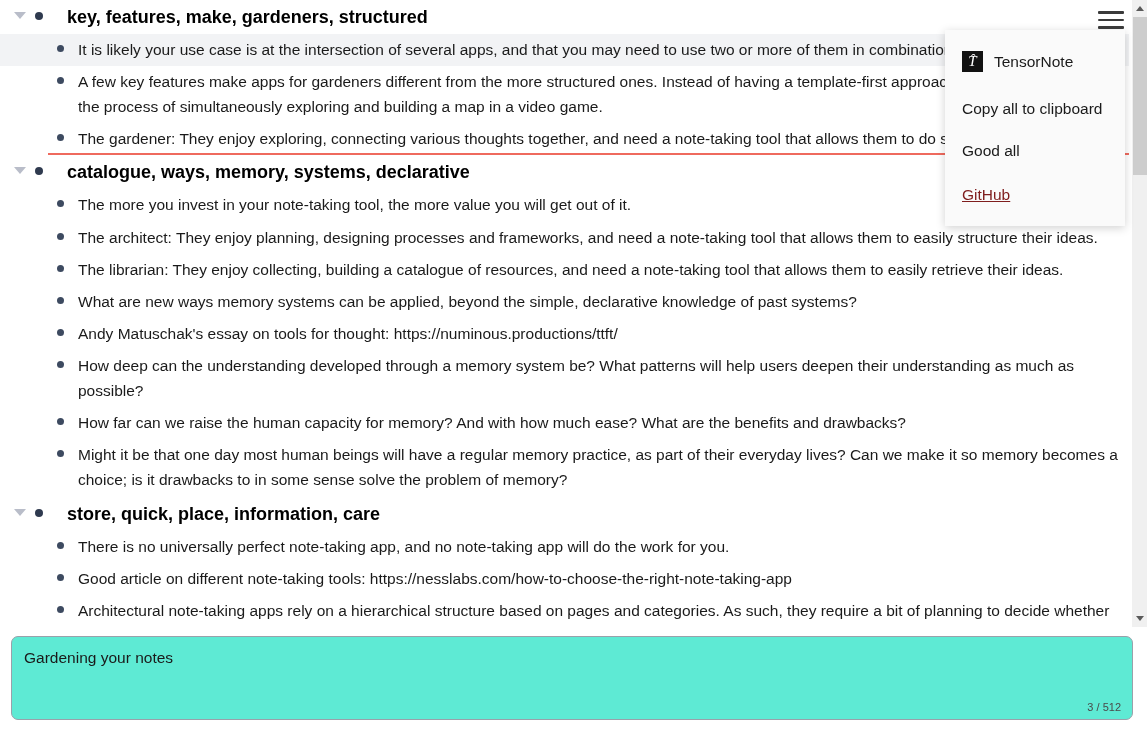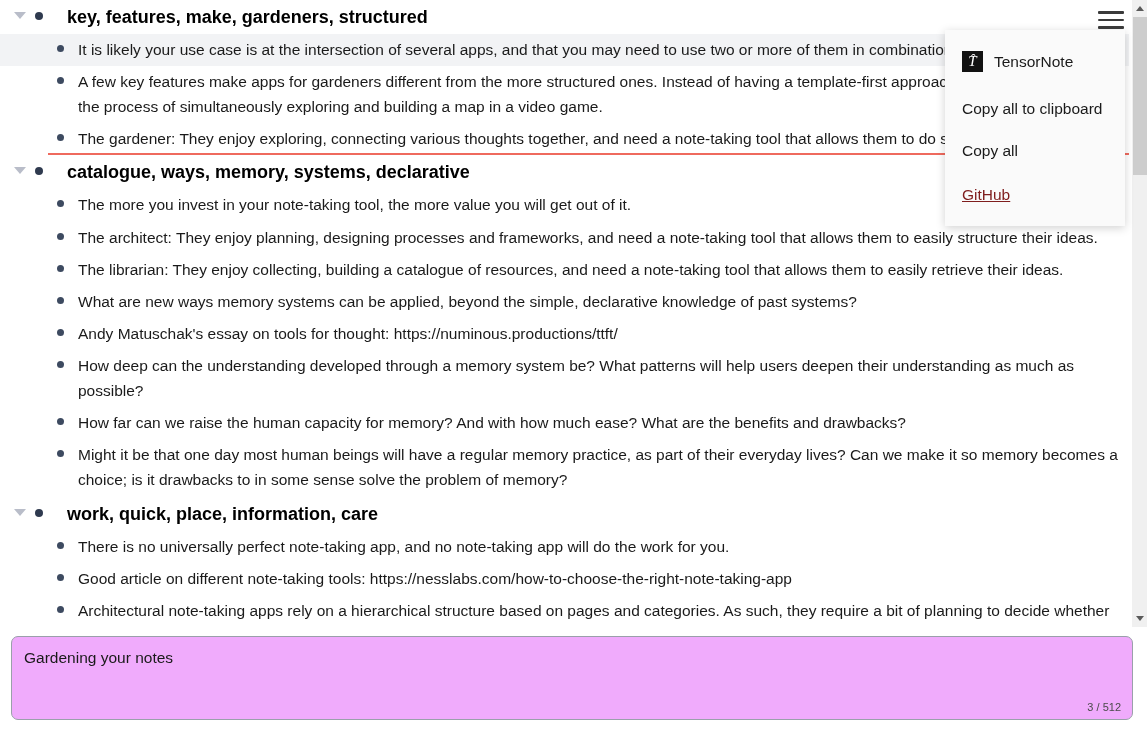--- a/index.html
+++ b/index.html
@@ -222,21 +222,21 @@
   
   #composer {
     position: absolute;
     left: 11px;
     top: 636px;
     width: 1122px;
     height: 84px;
     box-sizing: border-box;
     border: 1px solid #9aa0aa;
     border-radius: 7px;
-    background: #f0abfc;
+    background: #5eead4;
   }
   #composer-text {
     position: absolute;
     left: 12px;
     top: 10px;
     font-size: 15.5px;
     color: #1a1a1a;
     line-height: 1.4;
   }
   #char-count {
@@ -307,21 +307,21 @@
         </div>
         <div class="child">
           <div class="child-dot"></div>
           <div class="child-text">Might it be that one day most human beings will have a regular memory practice, as part of their everyday lives? Can we make it so memory becomes a choice; is it drawbacks to in some sense solve the problem of memory?</div>
         </div>
       </div>
       <div class="group">
         <div class="group-head">
           <div class="tri"></div>
           <div class="dot"></div>
-          <div class="group-title">work, quick, place, information, care</div>
+          <div class="group-title">store, quick, place, information, care</div>
         </div>
         <div class="child">
           <div class="child-dot"></div>
           <div class="child-text">There is no universally perfect note-taking app, and no note-taking app will do the work for you.</div>
         </div>
         <div class="child">
           <div class="child-dot"></div>
           <div class="child-text">Good article on different note-taking tools: https://nesslabs.com/how-to-choose-the-right-note-taking-app</div>
         </div>
         <div class="child">
@@ -349,21 +349,21 @@
 </div>
 
 <div id="menu-panel">
   <div class="menu-row" id="brand-row">
     <div id="brand-logo">T̂</div>
     <span>TensorNote</span>
   </div>
   <div class="menu-gap"></div>
   <div class="menu-row">Copy all to clipboard</div>
   <div class="menu-gap"></div>
-  <div class="menu-row">Copy all</div>
+  <div class="menu-row">Good all</div>
   <div class="menu-gap"></div>
   <span id="menu-link">GitHub</span>
 </div>
 
 <div id="composer">
   <div id="composer-text">Gardening your notes</div>
   <div id="char-count">3 / 512</div>
 </div>
 
 </body></html>

